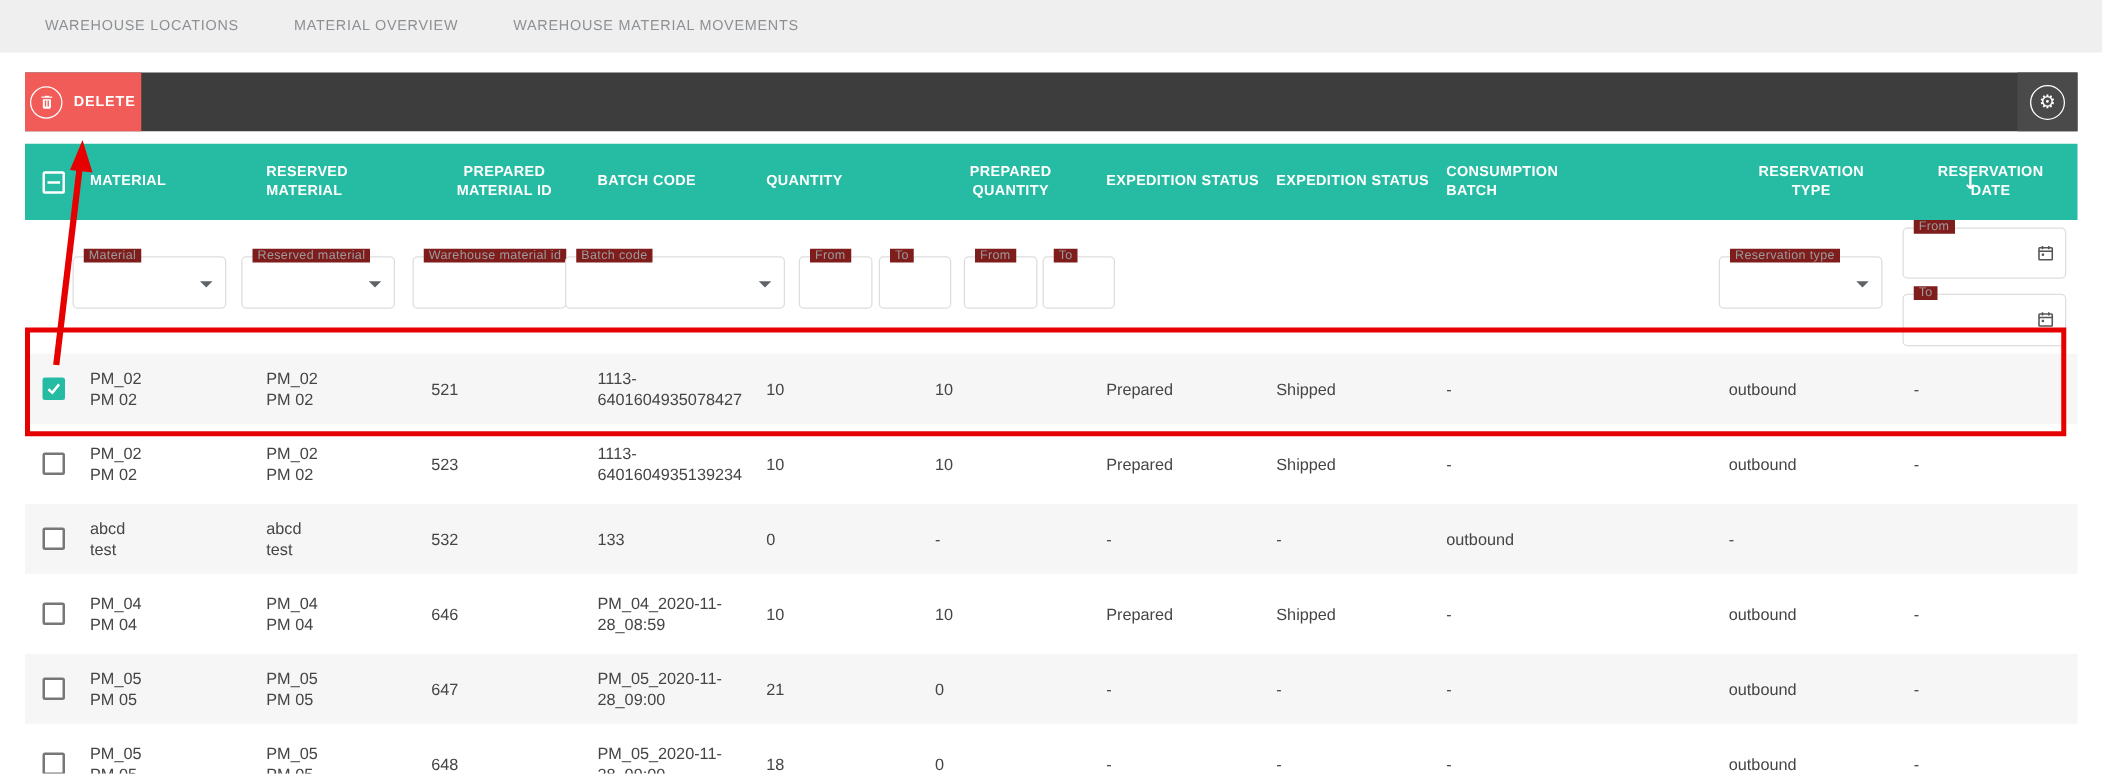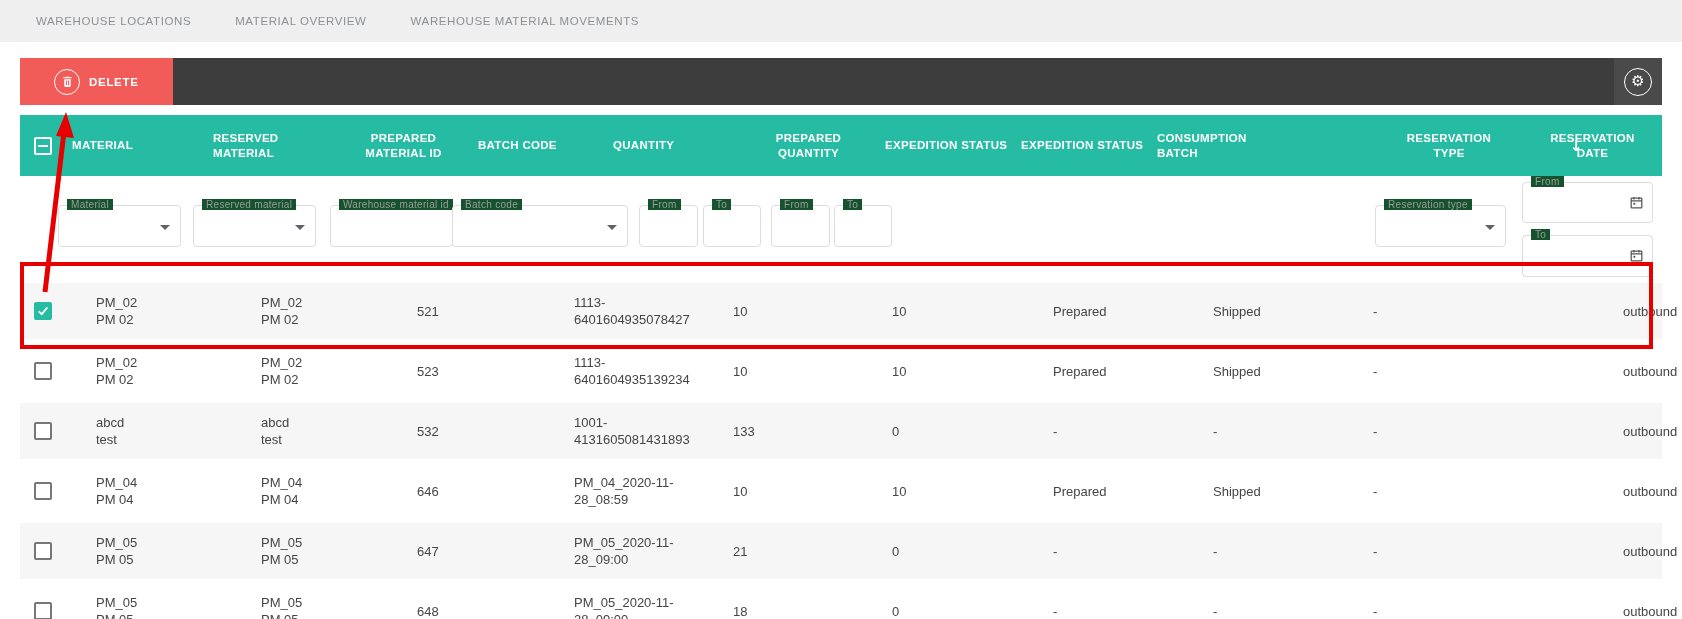--- a/index.html
+++ b/index.html
@@ -16,21 +16,21 @@
   .tabbar{height:42px;background:var(--tabgray);display:flex;align-items:stretch;padding-left:14px;}
   .tab{display:flex;align-items:center;padding:0 22px;font-size:11.5px;color:#8d9093;
     letter-spacing:.6px;cursor:pointer;white-space:nowrap;}
   .tab.active{background:#fff;}
 
   .content{margin:0 20px;position:relative;}
 
   
   .toolbar{margin-top:16px;height:47px;background:var(--dark);display:flex;align-items:stretch;}
   .delete-btn{display:flex;align-items:center;gap:9px;background:var(--red);border:none;
-    color:#fff;font-size:11.5px;font-weight:700;letter-spacing:.7px;padding:0 34px;cursor:pointer;
+    color:#fff;font-size:11.5px;font-weight:700;letter-spacing:.7px;padding:0 4px;cursor:pointer;
     font-family:"Liberation Sans","DejaVu Sans",sans-serif;}
   .trash-circle{width:26px;height:26px;border:1.5px solid #fff;border-radius:50%;
     display:flex;align-items:center;justify-content:center;flex:0 0 auto;}
   .gear-btn{margin-left:auto;width:48px;background:var(--dark2);display:flex;align-items:center;
     justify-content:center;cursor:pointer;}
   .gear-circle{width:28px;height:28px;border:1.5px solid #fff;border-radius:50%;color:#fff;
     font-size:15px;line-height:1;display:flex;align-items:center;justify-content:center;
     font-family:"DejaVu Sans",sans-serif;}
 
   
@@ -41,30 +41,30 @@
   .cb{width:18px;height:18px;border-radius:2px;flex:0 0 auto;}
   .cb-wrap{display:flex;align-items:center;padding-left:14px;}
   .cb.select-all{border:2px solid #fff;position:relative;cursor:pointer;}
   .cb.select-all::after{content:"";position:absolute;left:2px;right:2px;top:6px;height:2px;background:#fff;}
   .sort-arrow{position:absolute;left:1550px;top:50%;transform:translateY(-50%);
     font-size:15px;font-weight:700;color:#fff;cursor:pointer;font-family:"DejaVu Sans",sans-serif;}
 
   
   .filters{position:relative;height:104px;background:#fff;}
   .fbox{position:absolute;height:42px;border:1px solid #ddd;border-radius:4px;background:#fff;cursor:text;}
-  .flabel{position:absolute;top:-7px;left:8px;background:#14532d;padding:0 4px;font-size:10px;
+  .flabel{position:absolute;top:-7px;left:8px;background:#7f1d1d;padding:0 4px;font-size:10px;
     color:#9b9b9b;letter-spacing:.3px;white-space:nowrap;}
   .caret{position:absolute;right:10px;top:19px;width:0;height:0;border-left:5px solid transparent;
     border-right:5px solid transparent;border-top:5px solid #5f6368;}
   .cal{position:absolute;right:8px;top:12px;}
 
   
   .tbody{margin-top:3px;}
   .row{display:grid;grid-template-columns:var(--cols);height:56px;margin-bottom:4px;
-    align-items:center;background:#fff;gap:24px;}
+    align-items:center;background:#fff;}
   .row:nth-child(odd){background:var(--rowalt);}
   .cell{font-size:13px;color:#454545;line-height:17px;padding-left:8px;}
   .cb.row-cb{border:2px solid #777;background:#fff;cursor:pointer;display:flex;
     align-items:center;justify-content:center;}
   .cb.row-cb .check{display:none;}
   .cb.row-cb.checked{background:var(--green);border-color:var(--green);}
   .cb.row-cb.checked .check{display:block;}
 
   
   .annot-svg{position:absolute;left:0;top:0;width:1682px;height:619px;z-index:50;pointer-events:none;}
@@ -250,24 +250,20 @@
     </div>
     <div class="cell">
       <div>abcd</div>
       <div>test</div>
     </div>
     <div class="cell">
       <div>abcd</div>
       <div>test</div>
     </div>
     <div class="cell">532</div>
-    <div class="cell">
-      <div>1001-</div>
-      <div>4131605081431893</div>
-    </div>
     <div class="cell">133</div>
     <div class="cell">0</div>
     <div class="cell">-</div>
     <div class="cell">-</div>
     <div class="cell">-</div>
     <div class="cell">outbound</div>
     <div class="cell">-</div>
   </div>
 
   <div class="row">

